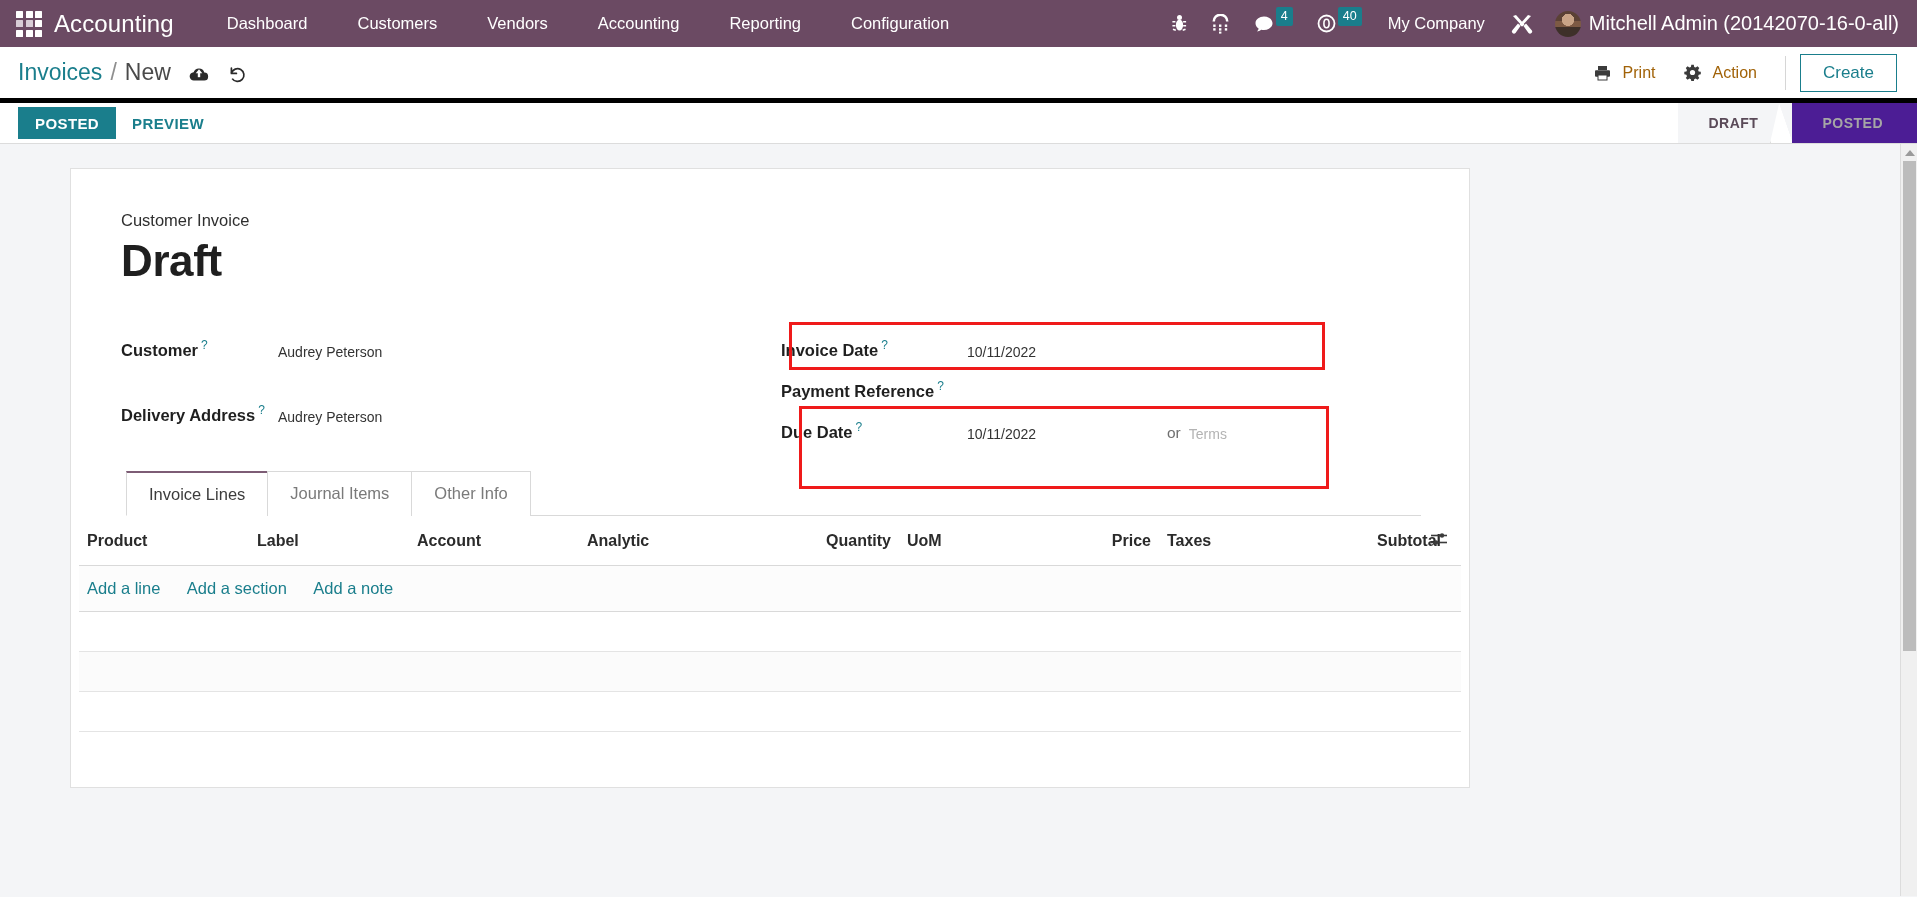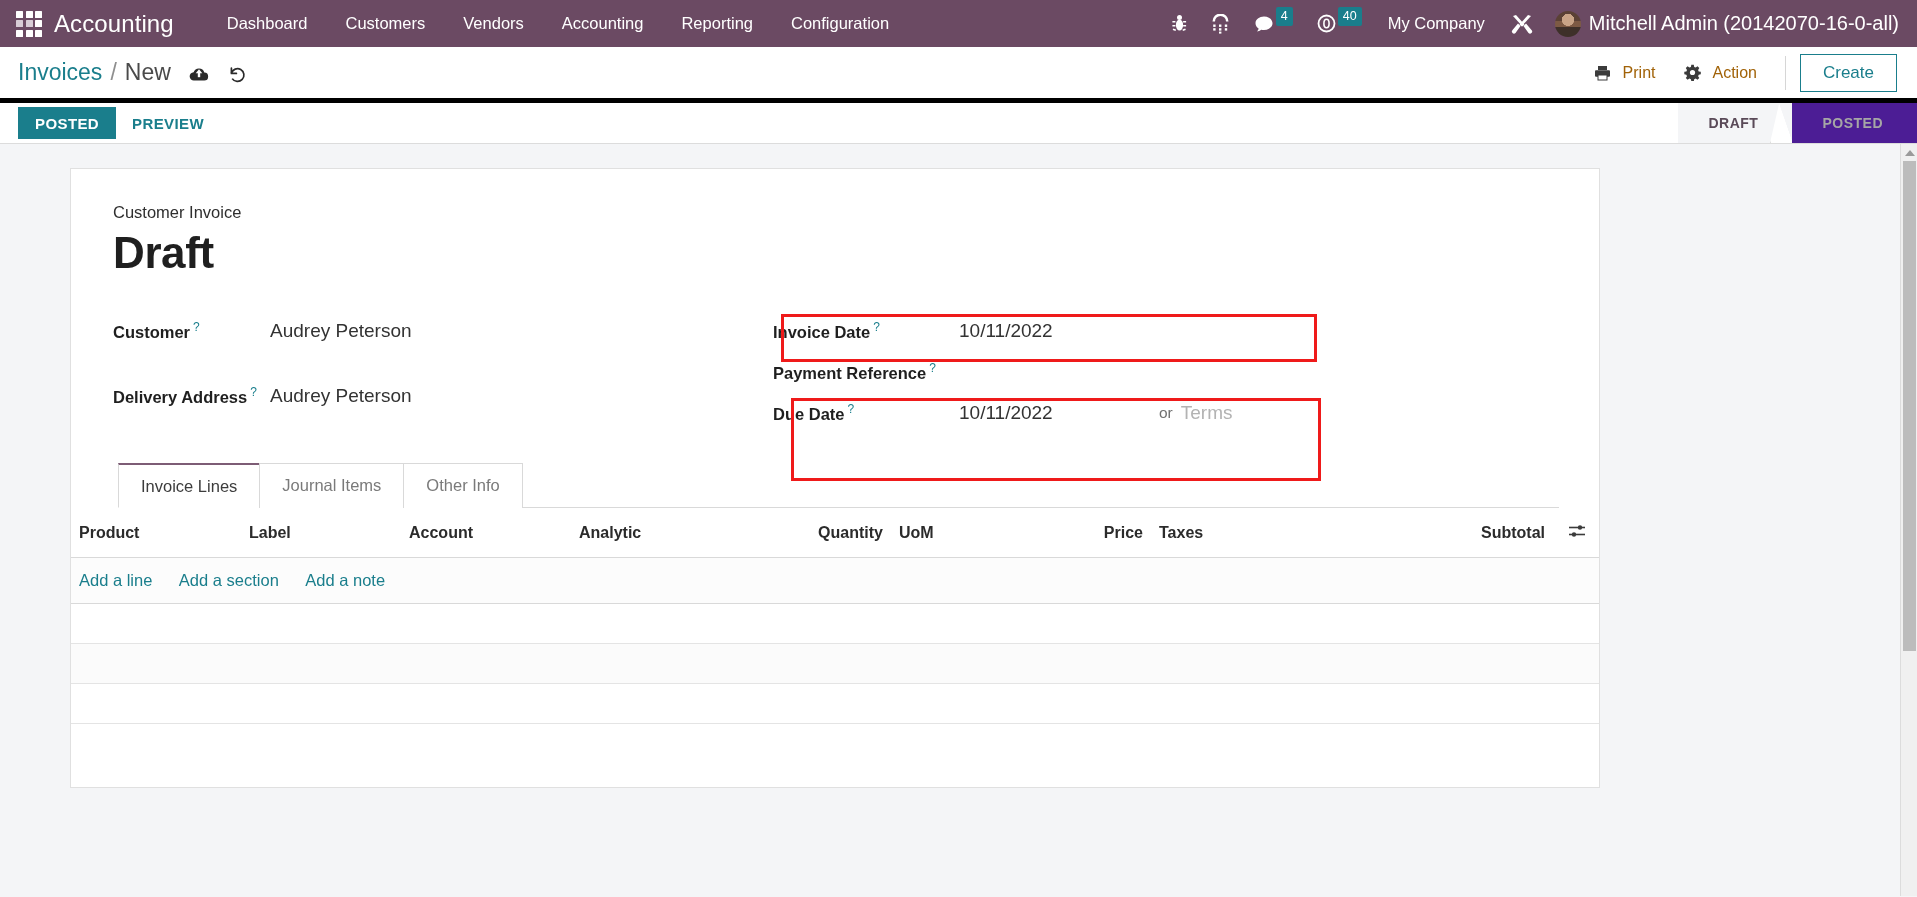--- a/index.html
+++ b/index.html
@@ -31,21 +31,21 @@
   .apps-grid span { background: #ffffff; display: block; border-radius: 0.5px; }
   .apps-grid span.dim { background: #d8cdd6; }
   .brand {
     font-size: 24px;
     font-weight: 400;
     letter-spacing: .1px;
     margin-right: 36px;
     white-space: nowrap;
     cursor: pointer;
   }
-  .nav-items { display: flex; align-items: center; gap: 4px; }
+  .nav-items { display: flex; align-items: center; gap: 16px; }
   .nav-item {
     font-size: 16.5px;
     padding: 0 17px;
     line-height: 47px;
     color: #ffffff;
     white-space: nowrap;
     cursor: pointer;
   }
   .nav-right {
     margin-left: auto;
@@ -192,44 +192,44 @@
   .main-area {
     position: relative;
     height: calc(897px - 47px - 56px - 42px);
     background: #f4f5f7;
     overflow: hidden;
   }
   .sheet-wrap { padding: 24px 0 0 70px; }
   .sheet {
     background: #ffffff;
     border: 1px solid #e0e0e0;
-    width: 1530px;
+    width: 1400px;
     min-height: 620px;
-    padding: 0;
+    padding: 8px;
   }
   .sheet-inner { padding: 34px 40px 0 42px; }
 
   .doc-subtitle { font-size: 16.5px; color: #2f2f2f; margin-bottom: 6px; }
   .doc-title { font-size: 44px; font-weight: bold; color: #1f1f1f; letter-spacing: -.4px; line-height: 1.15; margin-bottom: 26px; }
 
   .form-cols { display: flex; }
   .col-left { width: 660px; padding-top: 6px; }
   .col-right { width: 560px; position: relative; padding-top: 6px; }
 
-  .field-row { display: flex; align-items: center; min-height: 41px; }
+  .field-row { display: flex; align-items: flex-end; min-height: 41px; }
   .field-label {
     font-size: 16.5px;
     color: #1f1f1f;
     font-weight: bold;
     white-space: nowrap;
   }
   .col-left .field-label { width: 157px; }
   .col-right .field-label { width: 186px; }
   .qm { color: #1a7e8c; font-size: 12px; vertical-align: super; margin-left: 3px; cursor: pointer; font-weight: normal; }
-  .field-value { font-size: 19px; color: #333333; cursor: pointer; }
+  .field-value { font-size: 14px; color: #333333; cursor: pointer; }
   .field-value.placeholder { color: #b3b3b3; }
   .inline-word { font-size: 15.5px; color: #6f6f6f; margin: 0 8px 0 0; }
 
   
   .hl { position: absolute; border: 3px solid #ef1a1a; pointer-events: none; }
   #hl-invoice-date { left: 8px;  top: 9px;  width: 536px; height: 48px; }
   #hl-due-journal  { left: 18px; top: 93px; width: 530px; height: 83px; }
 
   
   .tabs { display: flex; margin: 28px 0 0 5px; border-bottom: 1px solid #d9d9d9; }

